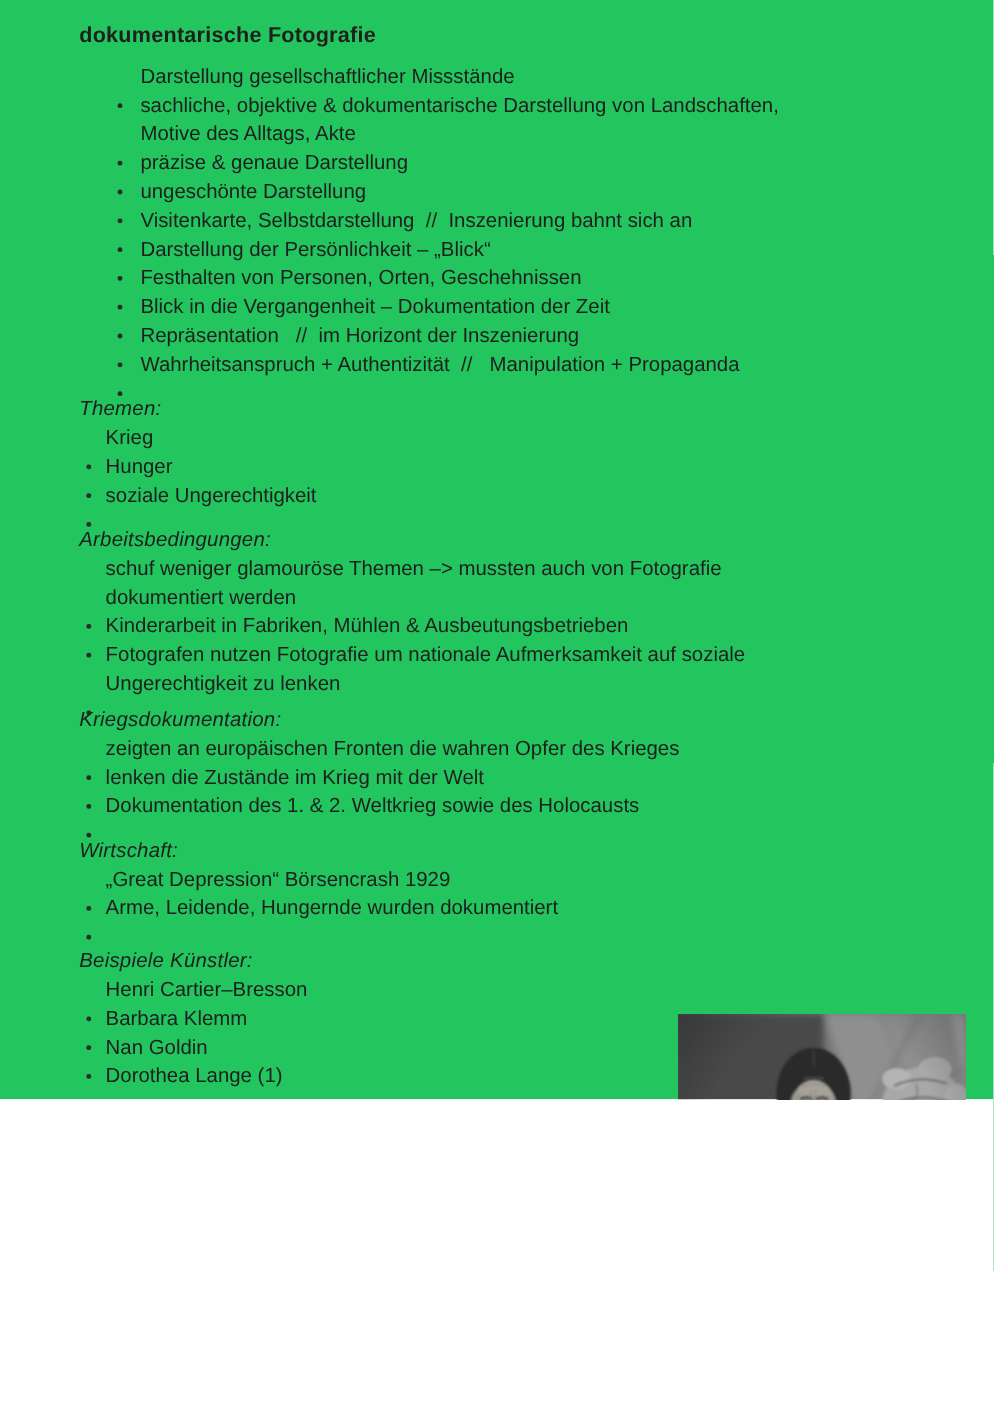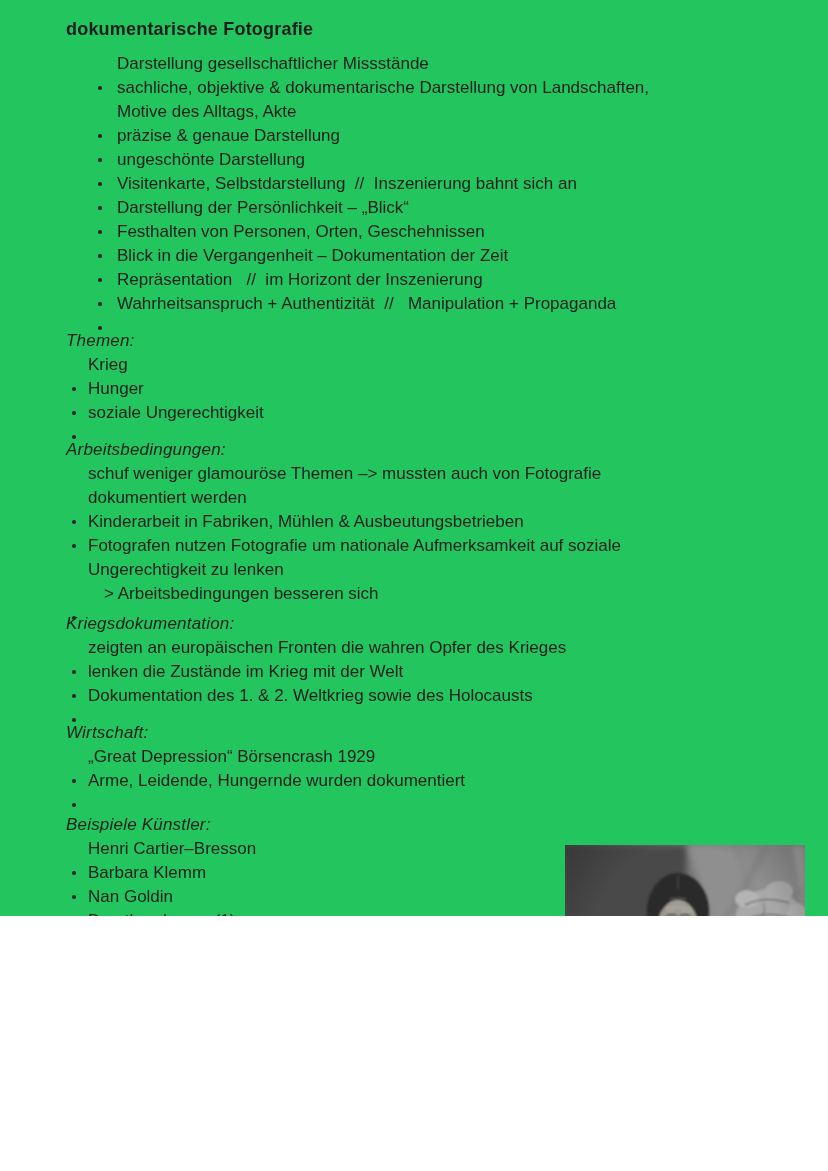--- a/index.html
+++ b/index.html
@@ -151,21 +151,20 @@
               <span class="dot"></span>
               <div class="txtwrap">
                 <div class="txt">Kinderarbeit in Fabriken, Mühlen &amp; Ausbeutungsbetrieben</div>
               </div>
             </li>
             <li>
               <span class="dot"></span>
               <div class="txtwrap">
                 <div class="txt">Fotografen nutzen Fotografie um nationale Aufmerksamkeit auf soziale
 Ungerechtigkeit zu lenken</div>
-                <div class="subline">&gt; Arbeitsbedingungen besseren sich</div>
               </div>
             </li>
           </ul>
         </div>
         <div class="section">
           <h2 class="sec-heading">Kriegsdokumentation:</h2>
           <ul class="sec-list">
             <li>
               <span class="dot"></span>
               <div class="txtwrap">

